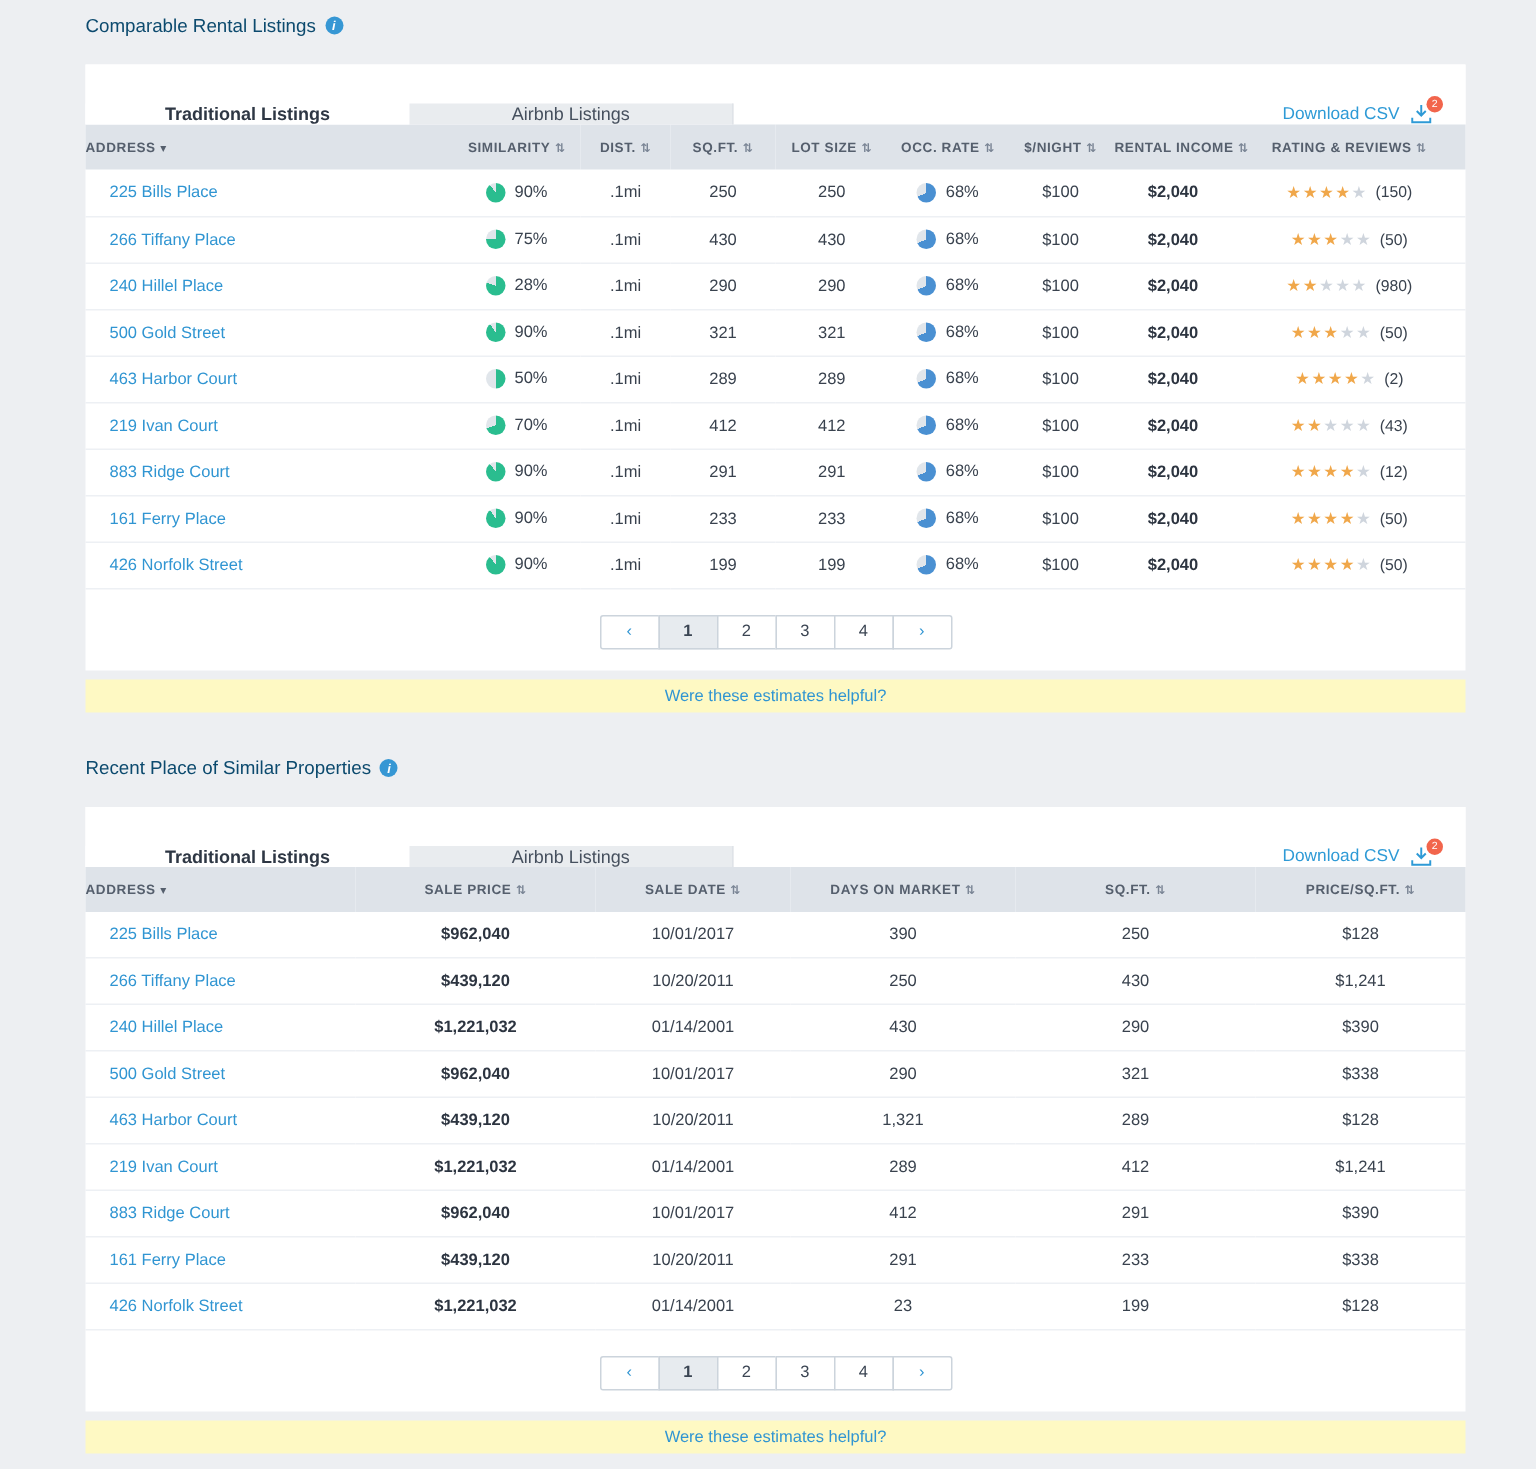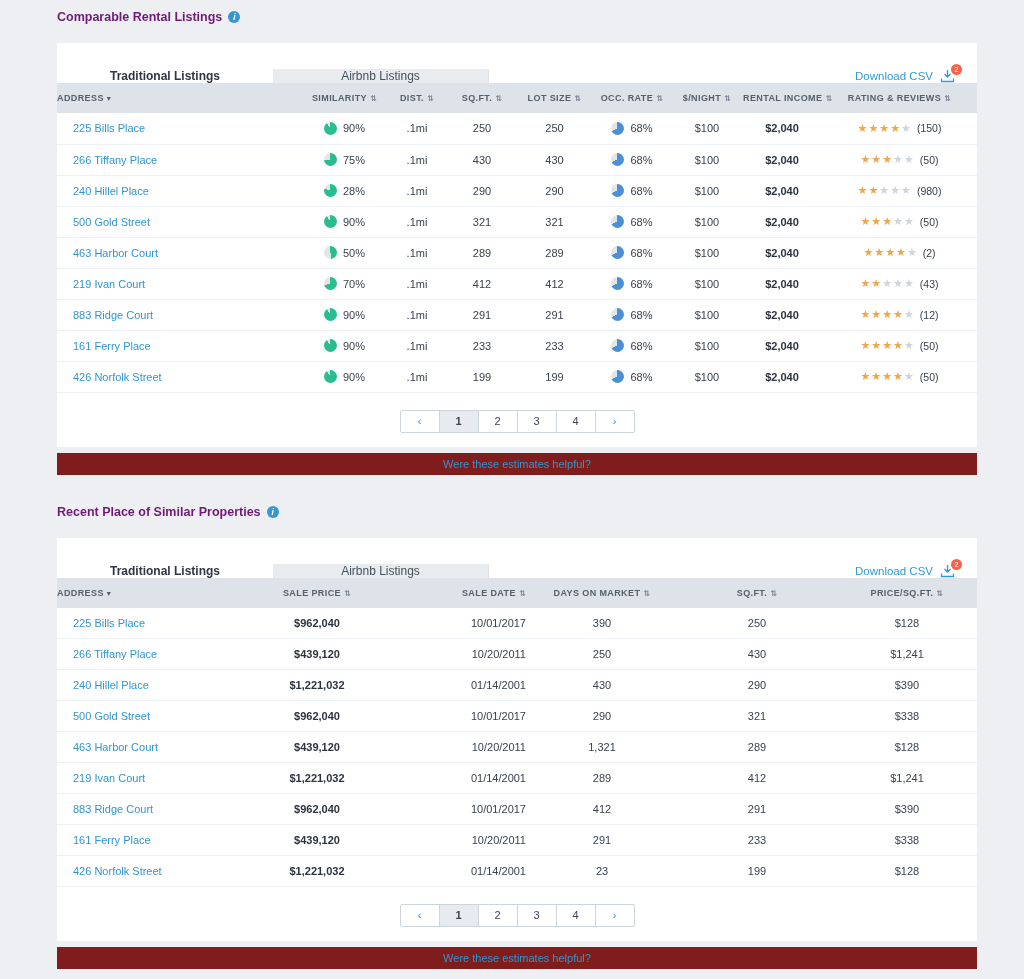--- a/index.html
+++ b/index.html
@@ -1,20 +1,20 @@
 <!DOCTYPE html>
 <html><head>
 <meta charset="utf-8">
 <style>
   * { box-sizing: border-box; }
   html,body { margin:0; padding:0; background:#edeff2; font-family:"Liberation Sans","DejaVu Sans",sans-serif; }
   .page { width:1024px; min-height:979px; padding:8px 47px 14px 57px; background:#edeff2; }
 
   .section-title-row { display:flex; align-items:center; gap:6px; height:18px; margin-bottom:17px; }
-  .section-title { font-size:12.5px; font-weight:700; color:#701a75; }
+  .section-title { font-size:12.5px; font-weight:400; color:#0c4a6e; }
   .info-icon { width:12px; height:12px; border-radius:50%; background:#3697d4; color:#fff;
                font-size:8.5px; font-style:italic; display:inline-flex; align-items:center;
                justify-content:center; font-weight:700; }
 
   .card { background:#ffffff; width:920px; }
 
   .tabs-row { display:flex; height:40px; align-items:flex-end; background:#fff; }
   .tab { width:216px; display:flex; align-items:center; justify-content:center; font-size:12px;
          color:#46505e; background:#e9ecef; cursor:pointer; border-right:1px solid #dfe3e8; }
   .tab.active { background:#fff; color:#2e3744; font-weight:700; border-right:none; }
@@ -47,21 +47,21 @@
   .rentals-table th:nth-child(4), .rentals-table td:nth-child(4) { width:70px; }
   .rentals-table th:nth-child(5), .rentals-table td:nth-child(5) { width:75px; }
   .rentals-table th:nth-child(6), .rentals-table td:nth-child(6) { width:80px; }
   .rentals-table th:nth-child(7), .rentals-table td:nth-child(7) { width:70px; }
   .rentals-table th:nth-child(8), .rentals-table td:nth-child(8) { width:80px; }
   .rentals-table th:nth-child(9), .rentals-table td:nth-child(9) { width:155px; }
 
   
   .sales-table th:nth-child(1), .sales-table td:nth-child(1) { width:180px; }
   .sales-table th:nth-child(2), .sales-table td:nth-child(2) { width:160px; }
-  .sales-table th:nth-child(3), .sales-table td:nth-child(3) { width:130px;text-align:right; }
+  .sales-table th:nth-child(3), .sales-table td:nth-child(3) { width:130px; }
   .sales-table th:nth-child(4), .sales-table td:nth-child(4) { width:150px; }
   .sales-table th:nth-child(5), .sales-table td:nth-child(5) { width:160px; }
   .sales-table th:nth-child(6), .sales-table td:nth-child(6) { width:140px; }
 
   .pie { display:inline-block; width:13px; height:13px; border-radius:50%; vertical-align:middle;
          margin-right:6px; }
   .pct { vertical-align:middle; }
 
   .stars-wrap { display:flex; align-items:center; justify-content:center; gap:1px; }
   .star { color:#cfd5dd; font-size:11px; }
@@ -70,21 +70,21 @@
 
   .pagination { display:flex; justify-content:center; padding:17px 0 14px; }
   .page-btn { min-width:40px; height:23px; line-height:21px; text-align:center;
               border:1px solid #ccd4dc; background:#fff; font-size:11px; color:#3b4553;
               margin-left:-1px; cursor:pointer; }
   .page-btn.first { margin-left:0; border-radius:2px 0 0 2px; }
   .page-btn.last { border-radius:0 2px 2px 0; }
   .page-btn.chev { color:#3095d2; }
   .page-btn.active { background:#e7ebef; font-weight:700; }
 
-  .helpful { background:#7f1d1d; width:920px; margin-top:6px; height:22px; display:flex;
+  .helpful { background:#fef9c3; width:920px; margin-top:6px; height:22px; display:flex;
              align-items:center; justify-content:center; }
   .helpful a { font-size:11px; color:#3095d2; text-decoration:none; cursor:pointer; }
 
   .section-gap { height:28px; }
 </style>
 </head>
 <body>
 
 <div class="page">
 

